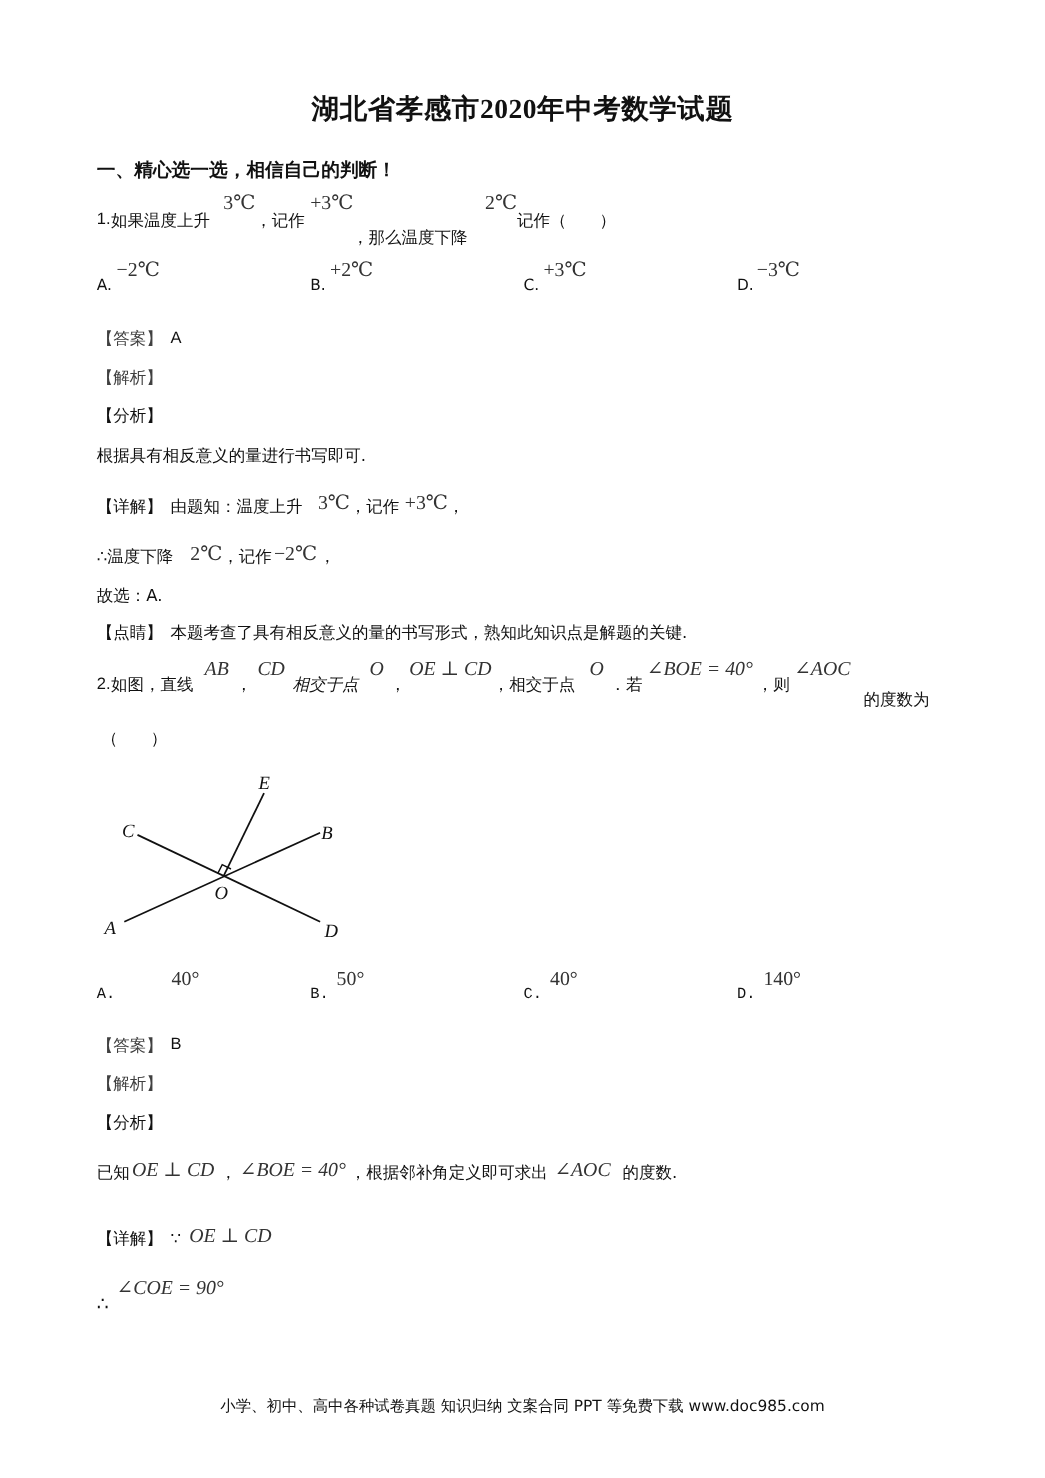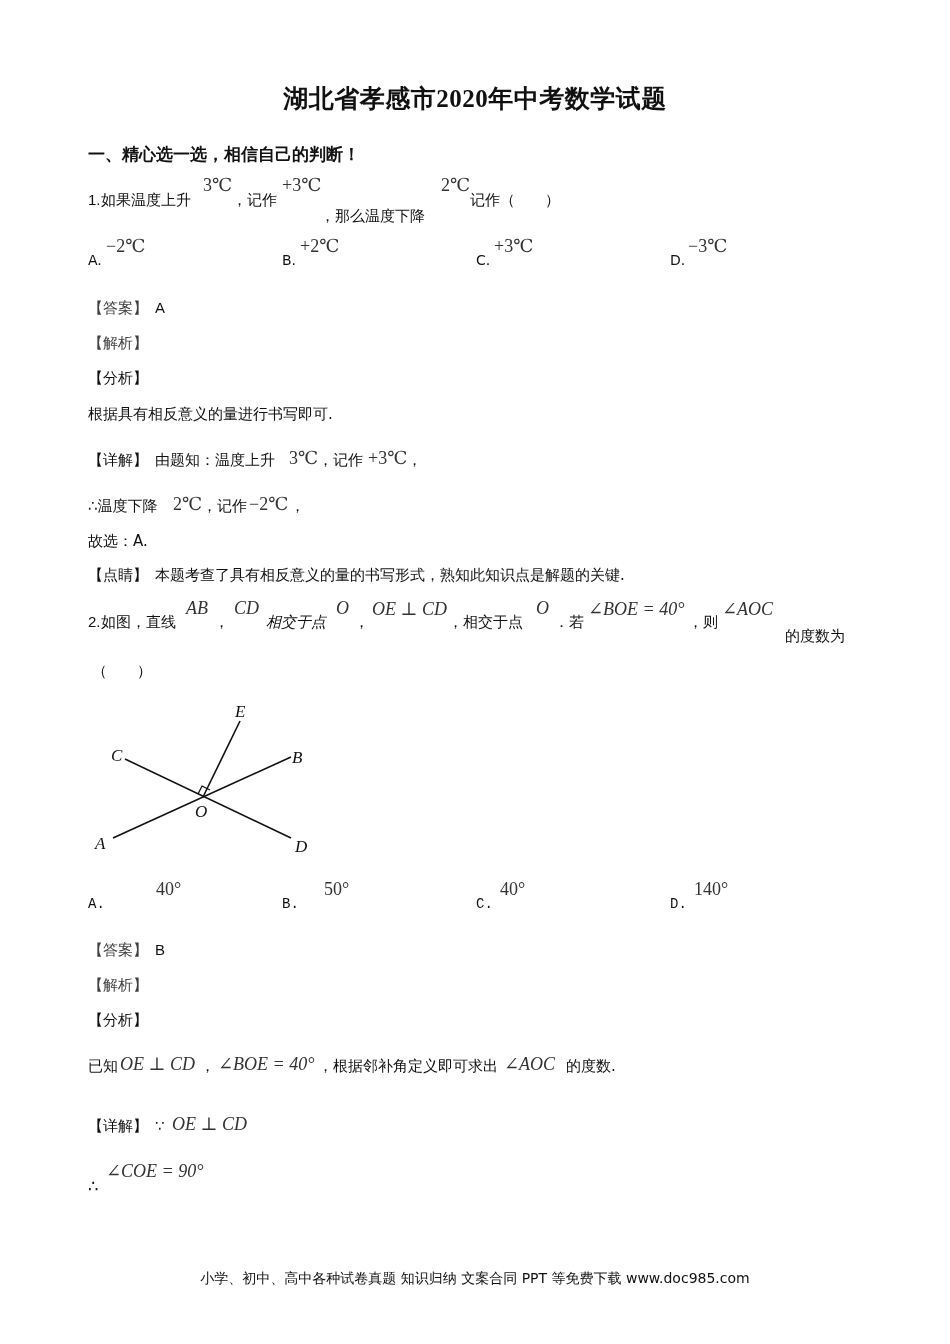--- a/index.html
+++ b/index.html
@@ -97,21 +97,21 @@
     <text x="207" y="68">B</text>
     <text x="110" y="122">O</text>
     <text x="10" y="154">A</text>
     <text x="210" y="157">D</text>
   </svg>
 
   <div>
     <span class="abs optserif" style="left:88px;top:896px;">A.</span>
     <span class="abs math" style="left:112px;top:879px;margin-left:44px;">40°</span>
     <span class="abs optserif" style="left:282px;top:896px;">B.</span>
-    <span class="abs math" style="left:324px;top:879px;">50°</span>
+    <span class="abs math" style="left:306px;top:879px;">50°</span>
     <span class="abs optserif" style="left:476px;top:896px;">C.</span>
     <span class="abs math" style="left:500px;top:879px;">40°</span>
     <span class="abs optserif" style="left:670px;top:896px;">D.</span>
     <span class="abs math" style="left:694px;top:879px;">140°</span>
   </div>
 
   <span class="abs txt blue" style="left:88px;top:941px;">【答案】</span>
   <span class="abs txt" style="left:155px;top:941px;font-family:'Liberation Sans',sans-serif;">B</span>
   <span class="abs txt blue" style="left:88px;top:976px;">【解析】</span>
   <span class="abs txt" style="left:88px;top:1011px;">【分析】</span>

